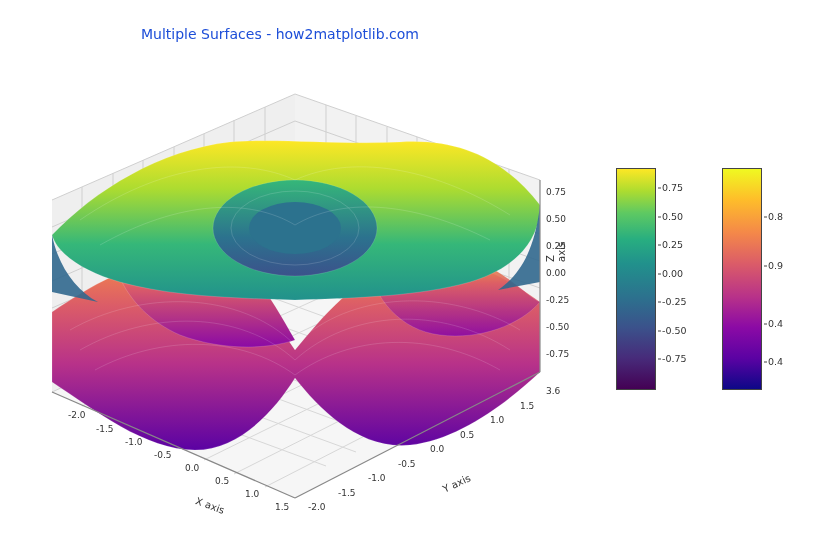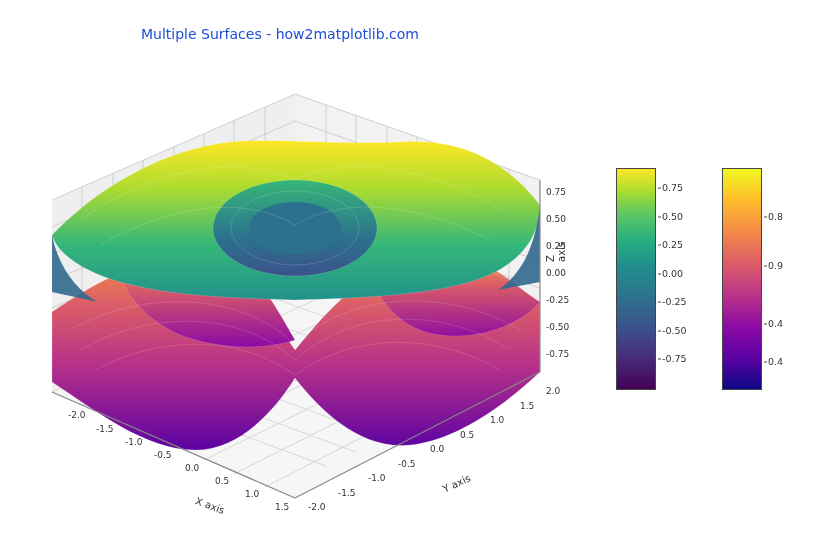--- a/index.html
+++ b/index.html
@@ -264,21 +264,21 @@
 
     
     <div class="tick-label" style="left:268px; top:452px;">-2.0</div>
     <div class="tick-label" style="left:298px; top:438px;">-1.5</div>
     <div class="tick-label" style="left:328px; top:423px;">-1.0</div>
     <div class="tick-label" style="left:358px; top:409px;">-0.5</div>
     <div class="tick-label" style="left:390px; top:394px;">0.0</div>
     <div class="tick-label" style="left:420px; top:380px;">0.5</div>
     <div class="tick-label" style="left:450px; top:365px;">1.0</div>
     <div class="tick-label" style="left:480px; top:351px;">1.5</div>
-    <div class="tick-label" style="left:506px; top:336px;">2.0</div>
+    <div class="tick-label" style="left:506px; top:336px;">3.6</div>
 
     
     <div class="tick-label" style="left:506px; top:299px;">-0.75</div>
     <div class="tick-label" style="left:506px; top:272px;">-0.50</div>
     <div class="tick-label" style="left:506px; top:245px;">-0.25</div>
     <div class="tick-label" style="left:506px; top:218px;">0.00</div>
     <div class="tick-label" style="left:506px; top:191px;">0.25</div>
     <div class="tick-label" style="left:506px; top:164px;">0.50</div>
     <div class="tick-label" style="left:506px; top:137px;">0.75</div>
   </div>

